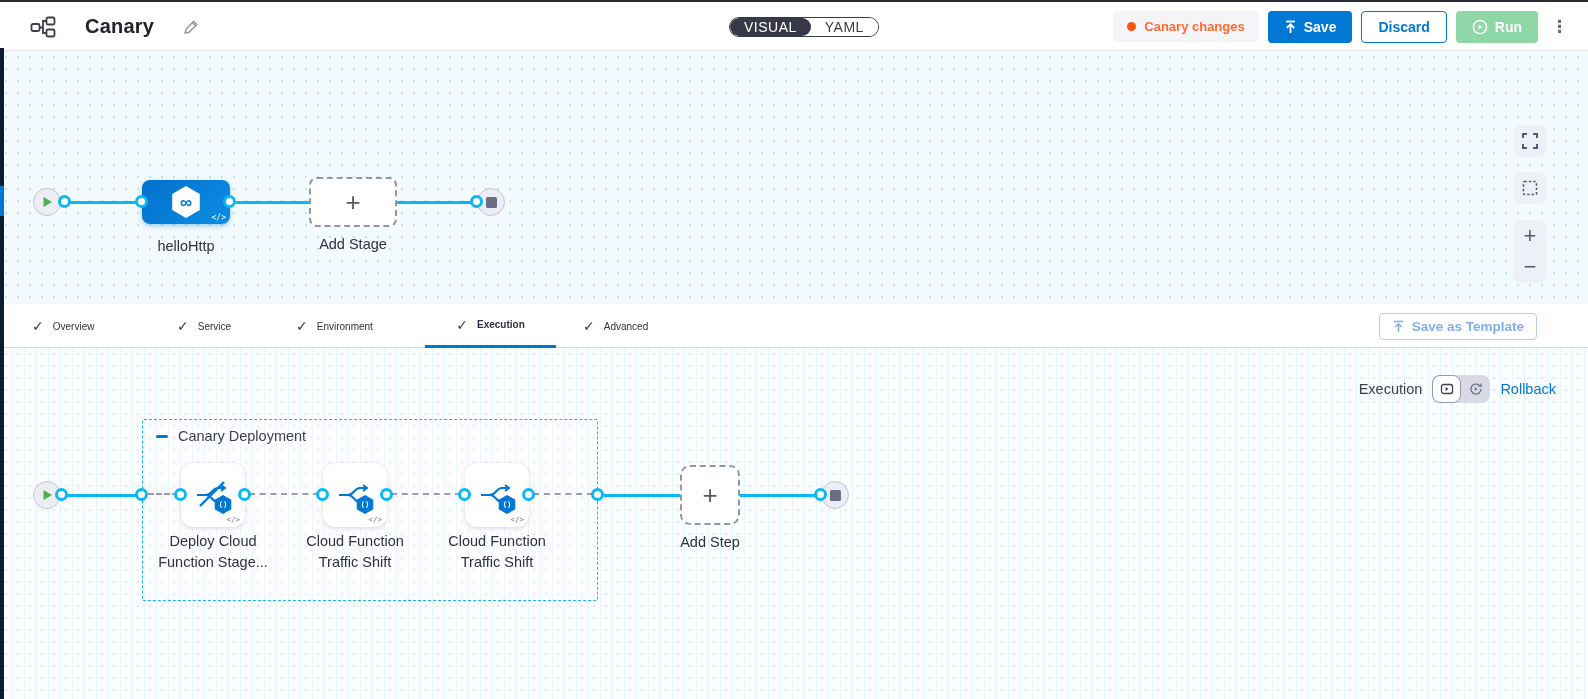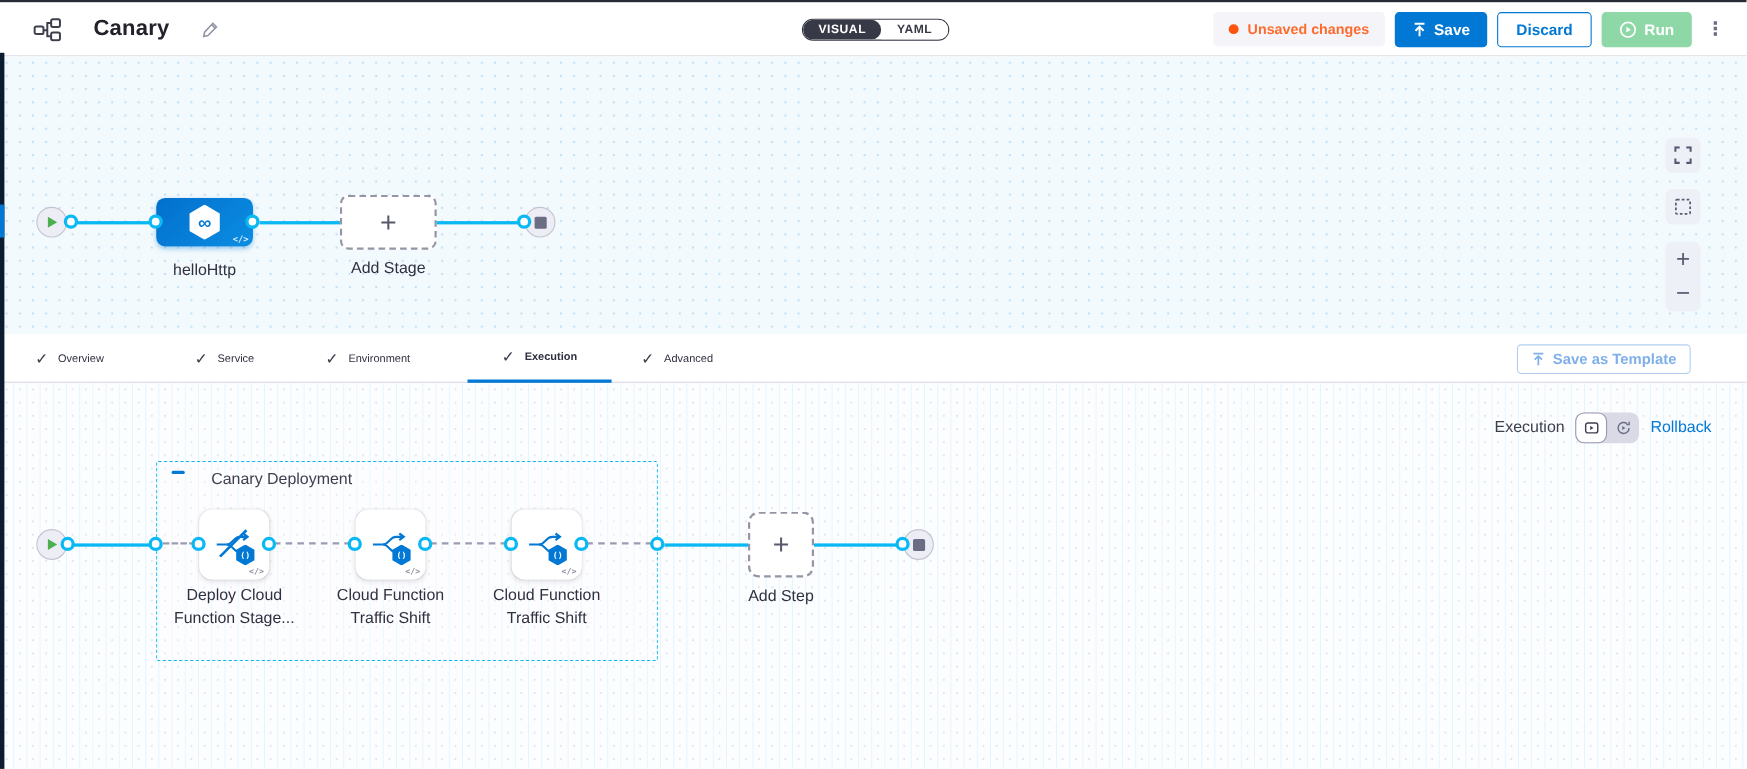--- a/index.html
+++ b/index.html
@@ -12,21 +12,21 @@
   .left-rail { position:absolute; top:48px; left:0; width:4px; height:651px; background:#0b1c30; z-index:40; }
   .left-rail-active { position:absolute; top:186px; left:0; width:4px; height:30px; background:#0278d5; z-index:41; }
 
   
   .header { position:absolute; top:2px; left:0; width:100%; height:49px; background:#fff; border-bottom:1px solid #e4e5ea; z-index:30; }
   .header-left { position:absolute; left:30px; top:0; height:49px; display:flex; align-items:center; gap:29px; }
   .page-title { font-size:20px; font-weight:bold; color:#22222a; letter-spacing:.2px; }
   .icon-btn { background:none; border:none; cursor:pointer; display:flex; align-items:center; justify-content:center; }
 
   .view-toggle { position:absolute; left:729px; top:15px; height:20px; display:flex; border:1.5px solid #383946; border-radius:10px; overflow:hidden; background:#fff; }
-  .view-seg { font-size:11px; font-weight:bold; letter-spacing:.5px; padding:0 14px; display:flex; align-items:center; cursor:pointer; }
+  .view-seg { font-size:14px; font-weight:normal; letter-spacing:.5px; padding:0 14px; display:flex; align-items:center; cursor:pointer; }
   .view-seg.sel { background:#383946; color:#fff; border-radius:0 10px 10px 0; }
   .view-seg.unsel { color:#383946; background:#fff; }
   .view-toggle .sel { border-radius:10px; }
 
   .header-right { position:absolute; right:16px; top:0; height:49px; display:flex; align-items:center; gap:9px; }
   .unsaved-pill { display:flex; align-items:center; gap:8px; background:#f4f4f9; border-radius:4px; padding:8px 14px; }
   .unsaved-dot { width:9px; height:9px; border-radius:50%; background:#ff5310; }
   .unsaved-text { color:#ff6b2c; font-weight:bold; font-size:13px; }
   .btn { display:flex; align-items:center; gap:7px; border-radius:4px; font-size:14px; font-weight:bold; padding:0 16px; height:32px; cursor:pointer; border:none; }
   .btn-save { background:#0278d5; color:#fff; }
@@ -75,21 +75,21 @@
 
   
   .exec-row { position:absolute; top:27px; right:32px; height:28px; display:flex; align-items:center; gap:10px; }
   .exec-label { font-size:14.5px; color:#3d3f4c; }
   .exec-toggle { display:flex; background:#d9dae6; border-radius:8px; height:28px; }
   .exec-toggle-btn { width:29px; height:28px; display:flex; align-items:center; justify-content:center; border:none; background:none; cursor:pointer; }
   .exec-toggle-btn.sel { background:#fff; border:1px solid #989ab0; border-radius:8px; }
   .rollback-link { font-size:14.5px; color:#0278d5; cursor:pointer; text-decoration:none; }
 
   .step-group { position:absolute; left:142px; top:71px; width:456px; height:182px; border:1.5px dashed #12b7f0; border-radius:2px; background:rgba(255,255,255,.25); }
-  .group-head { position:absolute; left:13px; top:8px; display:flex; gap:24px; }
+  .group-head { position:absolute; left:13px; top:8px; display:flex; align-items:center; gap:10px; }
   .collapse-dash { width:12px; height:3px; background:#0278d5; border-radius:2px; }
   .group-title { font-size:14.5px; color:#3d3f4c; }
 
   .step-card { position:absolute; width:64px; height:64px; background:#fff; border-radius:12px; box-shadow:0 2px 5px rgba(40,41,61,.12), 0 0 1px rgba(40,41,61,.18); display:flex; align-items:center; justify-content:center; cursor:pointer; }
   .badge-hex { position:absolute; right:13px; bottom:13px; width:18px; height:19px; background:#0278d5; clip-path:polygon(50% 0,96% 25%,96% 75%,50% 100%,4% 75%,4% 25%); display:flex; align-items:center; justify-content:center; color:#fff; font-size:7.5px; font-weight:bold; font-family:"DejaVu Sans Mono",monospace; }
   .card-code { position:absolute; right:5px; bottom:3px; font-size:7.5px; color:#8b8d9e; font-weight:bold; font-family:"DejaVu Sans Mono",monospace; }
   .step-label { position:absolute; width:170px; text-align:center; font-size:14.5px; color:#2f3140; line-height:21px; }
 </style>
 </head>
 <body>
@@ -119,21 +119,21 @@
     </div>
 
     <div class="view-toggle">
       <span class="view-seg sel">VISUAL</span>
       <span class="view-seg unsel">YAML</span>
     </div>
 
     <div class="header-right">
       <div class="unsaved-pill">
         <span class="unsaved-dot"></span>
-        <span class="unsaved-text">Unsaved changes</span>
+        <span class="unsaved-text">Canary changes</span>
       </div>
       <button class="btn btn-save">
         <svg width="13" height="14" viewBox="0 0 13 14" fill="none" stroke="#fff" stroke-width="1.8">
           <path d="M2 1.5 h9"></path>
             <path d="M6.5 13 V4.5"></path>
             <path d="M2.8 8 L6.5 4.3 L10.2 8"></path>
         </svg>
         <span>Save</span>
       </button>
       <button class="btn btn-discard">

